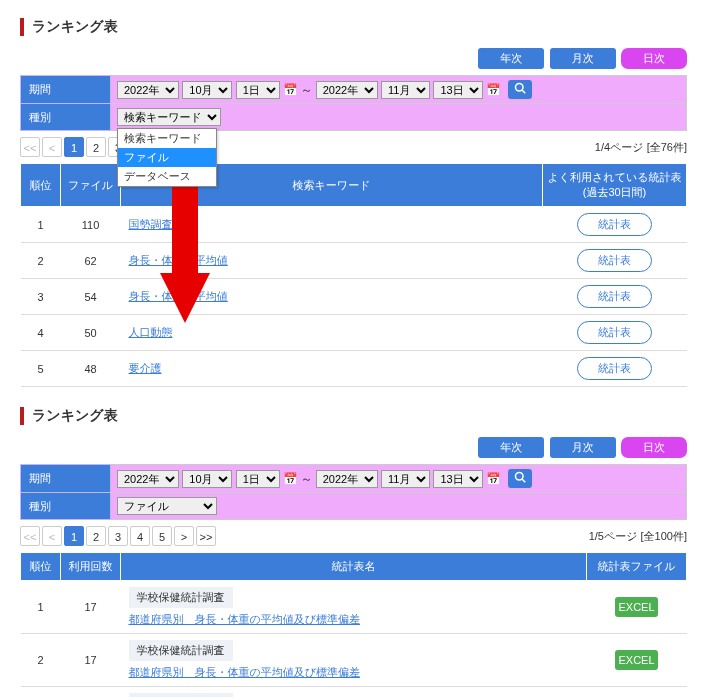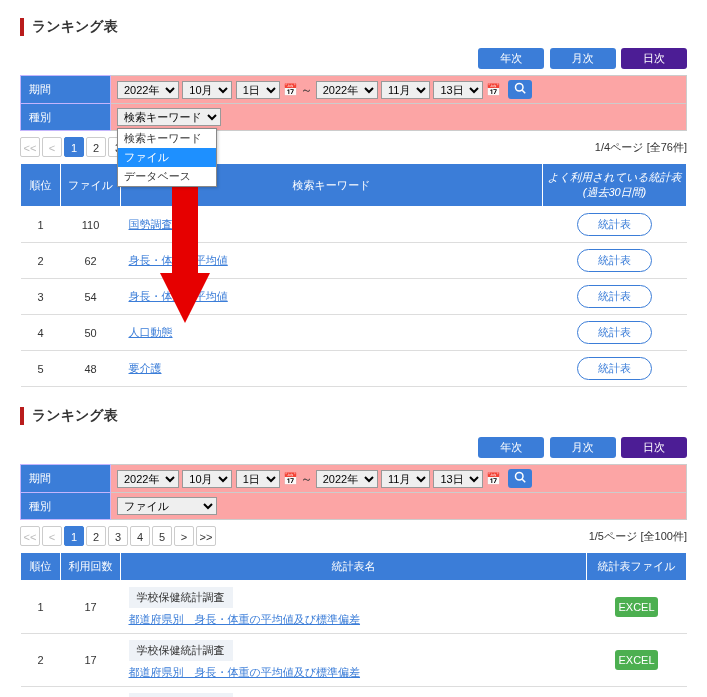--- a/index.html
+++ b/index.html
@@ -1,23 +1,23 @@
 <!DOCTYPE html>
 <html><head>
 <meta charset="utf-8">
 <style>
 * { box-sizing: border-box; margin: 0; padding: 0; }
 body { font-family: "Meiryo", "Hiragino Sans", sans-serif; font-size: 12px; color: #333; background: #fff; padding: 10px 20px; }
 .section-title { border-left: 4px solid #b91c1c; padding-left: 8px; font-size: 14px; font-weight: bold; margin: 8px 0 12px; }
 .tabs-row { text-align: right; margin-bottom: 6px; }
 .tab-btn { display: inline-block; background: #3b7dd8; color: #fff; padding: 3px 22px; font-size: 11px; border-radius: 3px; margin-left: 2px; cursor: pointer; }
-.tab-btn.active { background: #4c1d95; color: #fff; }
+.tab-btn.active { background: #d946ef; color: #fff; border-radius: 7px; }
 .filter-table { width: 100%; border-collapse: collapse; margin-bottom: 6px; }
 .filter-table td.label { background: #3b7dd8; color: #fff; width: 90px; padding: 5px 8px; font-size: 11px; border: 1px solid #c4b5fd; }
-.filter-table td.value { padding: 4px 6px; border: 1px solid #ccc; background: #fca5a5; }
+.filter-table td.value { padding: 4px 6px; border: 1px solid #ccc; background: #f0abfc; }
 select { font-size: 11px; padding: 1px 2px; border: 1px solid #999; }
 .cal-icon { display: inline-block; width: 14px; text-align: center; color: #666; cursor: pointer; }
 .search-btn { display: inline-block; background: #3b7dd8; color: #fff; padding: 2px 6px; border-radius: 3px; cursor: pointer; margin-left: 4px; }
 .dropdown-wrap { position: relative; display: inline-block; }
 .dropdown { position: absolute; top: 20px; left: 0; background: #fff; border: 1px solid #888; min-width: 100px; z-index: 10; box-shadow: 1px 1px 3px rgba(0,0,0,0.2); }
 .dropdown div { padding: 2px 6px; font-size: 11px; cursor: pointer; }
 .dropdown div.highlight { background: #1e90ff; color: #fff; }
 .pager-row { display: flex; justify-content: space-between; align-items: center; margin: 6px 0; }
 .pager { display: flex; gap: 2px; }
 .pager span { display: inline-block; min-width: 20px; height: 20px; line-height: 20px; text-align: center; border: 1px solid #ccc; font-size: 11px; cursor: pointer; background: #fff; border-radius: 2px; }
@@ -29,21 +29,21 @@
 .data-table td { padding: 6px 8px; border-bottom: 1px solid #ddd; font-size: 11px; vertical-align: middle; }
 .data-table td.center { text-align: center; }
 .link { color: #3b7dd8; text-decoration: underline; cursor: pointer; }
 .stat-btn { display: inline-block; border: 1px solid #3b7dd8; color: #3b7dd8; background: #fff; padding: 3px 20px; border-radius: 12px; font-size: 11px; cursor: pointer; }
 .excel-btn { display: inline-block; background: #4caf50; color: #fff; padding: 4px 3px; border-radius: 3px; font-size: 11px; cursor: pointer; }
 .survey-name { display: inline-block; background: #eef2f7; padding: 3px 8px; font-size: 11px; color: #333; margin-bottom: 4px; }
 .arrow-down { position: absolute; left: 140px; top: 115px; z-index: 5; pointer-events: none; }
 .panel { position: relative; margin-bottom: 20px; }
 .col-rank { width: 40px; }
 .col-count { width: 60px; }
-.col-btn { width: 144px; text-align: center; font-style: italic; }
+.col-btn { width: 144px; text-align: center; }
 .col-file { width: 100px; text-align: center; }
 </style>
 </head>
 <body>
 
 <div class="panel">
   <div class="section-title">ランキング表</div>
   <div class="tabs-row">
     <span class="tab-btn">年次</span>
     <span class="tab-btn">月次</span>

